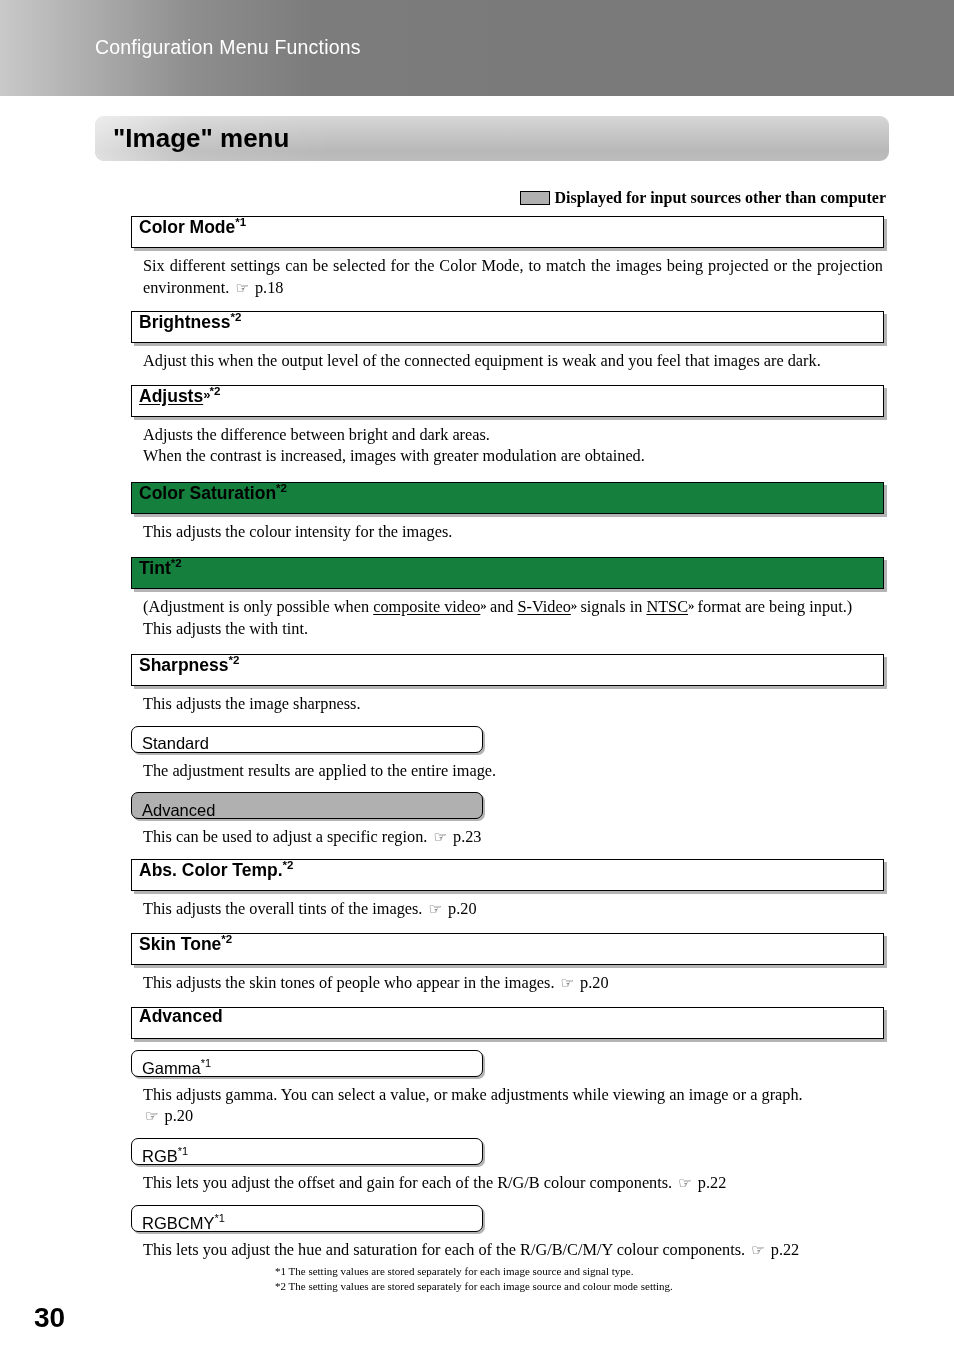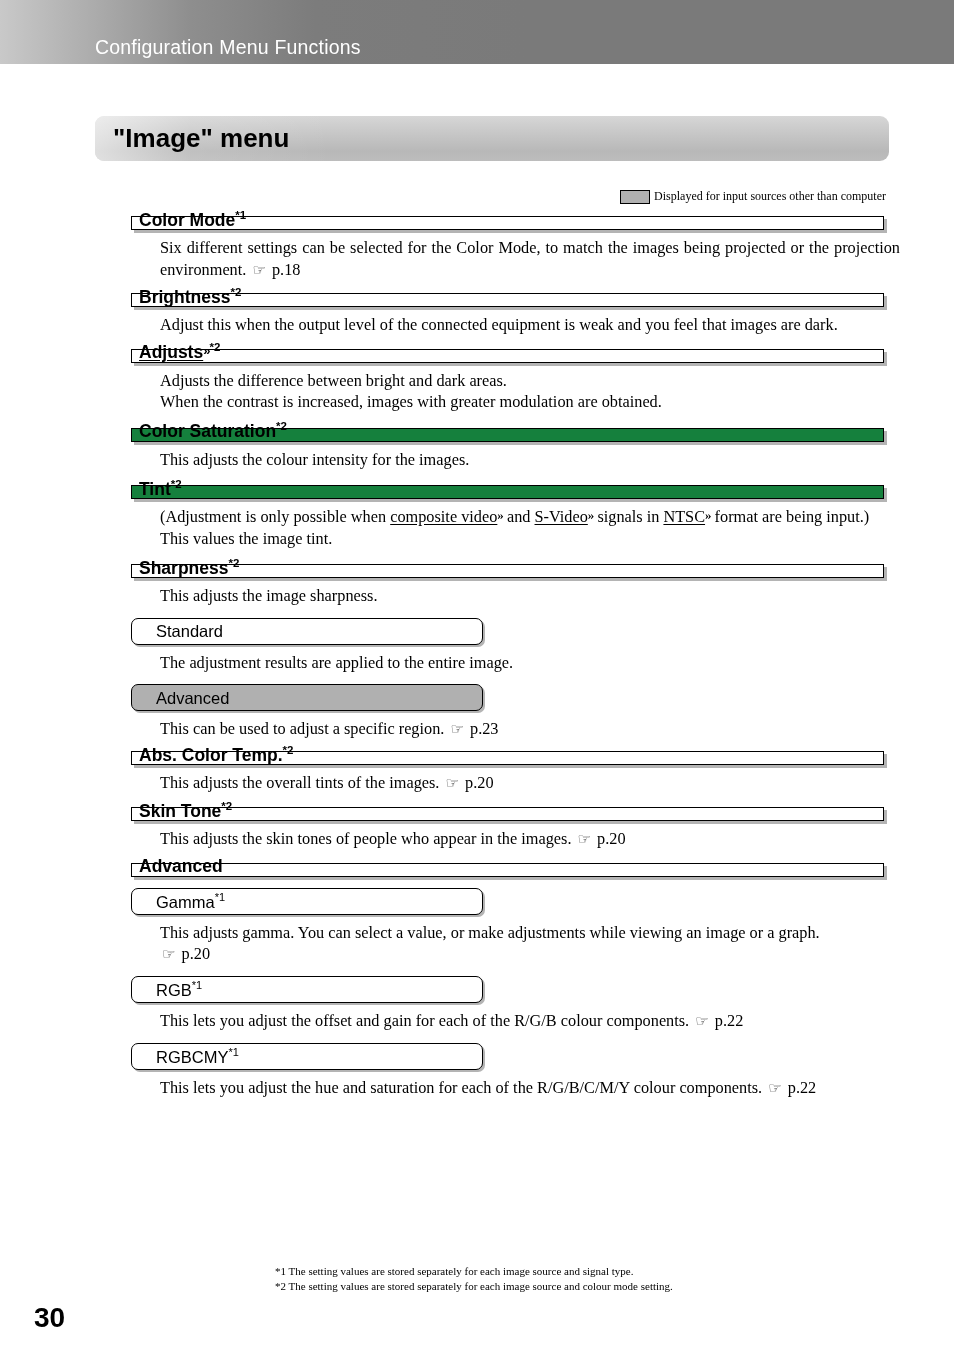--- a/index.html
+++ b/index.html
@@ -13,21 +13,21 @@
     position: relative;
     font-family: "Liberation Serif", serif;
     overflow: hidden;
   }
 
   
   .page-header {
     position: absolute;
     left: 0; top: 0;
     width: 954px;
-    height: 64px;
+    height: 96px;
     background: linear-gradient(to right,
         #c9c9c9 0%, #b4b4b4 7%, #8e8e8e 20%,
         #7c7c7c 33%, #7a7a7a 55%, #7a7a7a 100%);
   }
   .page-header-title {
     position: absolute;
     left: 95px;
     top: 36px;
     color: #ffffff;
     font-family: "Liberation Sans", sans-serif;
@@ -78,44 +78,45 @@
   }
   .legend-swatch {
     width: 28px;
     height: 12px;
     background: #b0b0b0;
     border: 1px solid #000000;
     display: inline-block;
   }
   .legend-label {
     font-family: "Liberation Serif", serif;
-    font-size: 12px;
-    color: #000000;
-    white-space: nowrap;
+    font-size: 16px;
+    color: #000000;
+    white-space: nowrap;
+    font-weight: bold;
   }
 
   
   .content {
     position: absolute;
     left: 131px;
     top: 216px;
     width: 756px;
   }
 
   
   .item-box {
     position: relative;
     box-sizing: border-box;
     width: 753px;
-    height: 14px;
+    height: 32px;
     border: 1.6px solid #000000;
     background: #ffffff;
     box-shadow: 3px 3px 0 0 #b4b4b4;
     display: flex;
-    align-items: flex-end;
+    align-items: flex-start;
     padding-left: 7px;
   }
   .item-box.filled { background: #15803d; }
 
   .item-title {
     font-family: "Liberation Sans", sans-serif;
     font-weight: bold;
     font-size: 17.5px;
     color: #000000;
     line-height: 1;
@@ -141,22 +142,22 @@
   .sub-box {
     position: relative;
     box-sizing: border-box;
     width: 352px;
     height: 27px;
     border: 1.6px solid #000000;
     border-radius: 7px;
     background: #ffffff;
     box-shadow: 2px 2px 0 0 #b4b4b4;
     display: flex;
-    align-items: center;
-    padding-left: 24px;
+    align-items: flex-end;
+    padding-left: 10px;
   }
   .sub-box.filled { background: #b0b0b0; }
   .sub-title {
     font-family: "Liberation Sans", sans-serif;
     font-weight: normal;
     font-size: 16.5px;
     color: #000000;
     line-height: 1;
     white-space: nowrap;
   }
@@ -164,21 +165,21 @@
     font-size: 11px;
     vertical-align: super;
   }
 
   
   .body-text {
     font-family: "Liberation Serif", serif;
     font-size: 16.3px;
     line-height: 1.32;
     color: #000000;
-    margin: 7px 0 0 29px;
+    margin: 7px 0 0 12px;
     width: 740px;
     text-align: justify;
   }
   .body-text.nojust { text-align: left; }
   .body-text u.term {
     text-decoration: underline;
     text-underline-offset: 1.5px;
   }
   .hand {
     font-family: "DejaVu Sans", sans-serif;
@@ -255,21 +256,21 @@
   <div class="item-box filled">
     <span class="item-title"><span>Color Saturation</span><span class="sup">*2</span></span>
   </div>
   <p class="body-text nojust"><span>This adjusts the colour intensity for the images.</span></p>
 
   <div class="gap-b"></div>
 
   <div class="item-box filled">
     <span class="item-title"><span>Tint</span><span class="sup">*2</span></span>
   </div>
-  <p class="body-text"><span>(Adjustment is only possible when </span><u class="term">composite video</u><span class="glossary">»</span><span> and </span><u class="term">S-Video</u><span class="glossary">»</span><span> signals in </span><u class="term">NTSC</u><span class="glossary">»</span><span> format are being input.)</span><br><span>This values the image tint.</span></p>
+  <p class="body-text"><span>(Adjustment is only possible when </span><u class="term">composite video</u><span class="glossary">»</span><span> and </span><u class="term">S-Video</u><span class="glossary">»</span><span> signals in </span><u class="term">NTSC</u><span class="glossary">»</span><span> format are being input.)</span><br><span>This adjusts the with tint.</span></p>
 
   <div class="gap-b"></div>
 
   <div class="item-box">
     <span class="item-title"><span>Sharpness</span><span class="sup">*2</span></span>
   </div>
   <p class="body-text nojust"><span>This adjusts the image sharpness.</span></p>
 
   <div class="gap-c"></div>
 

